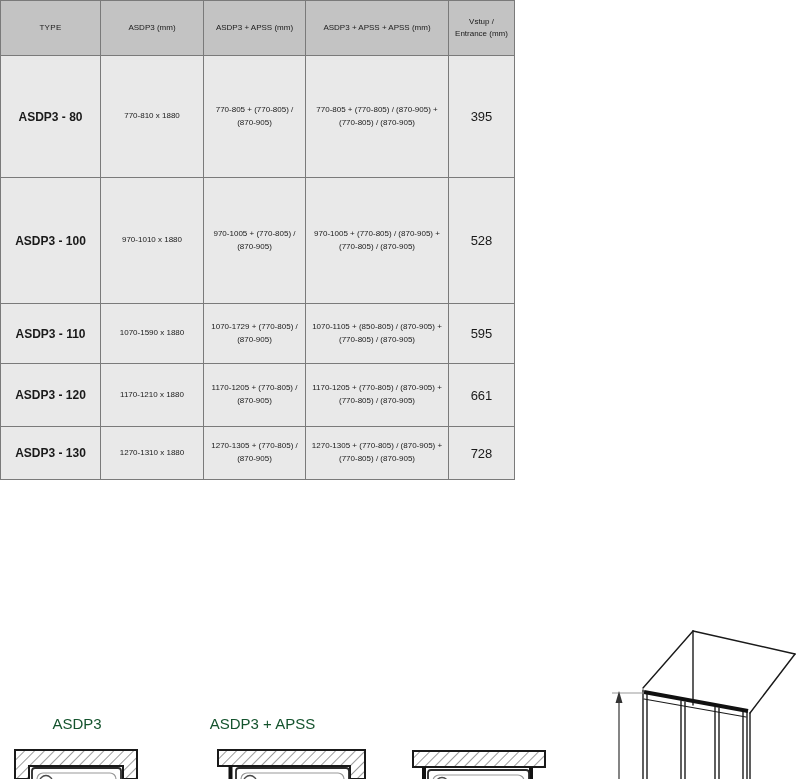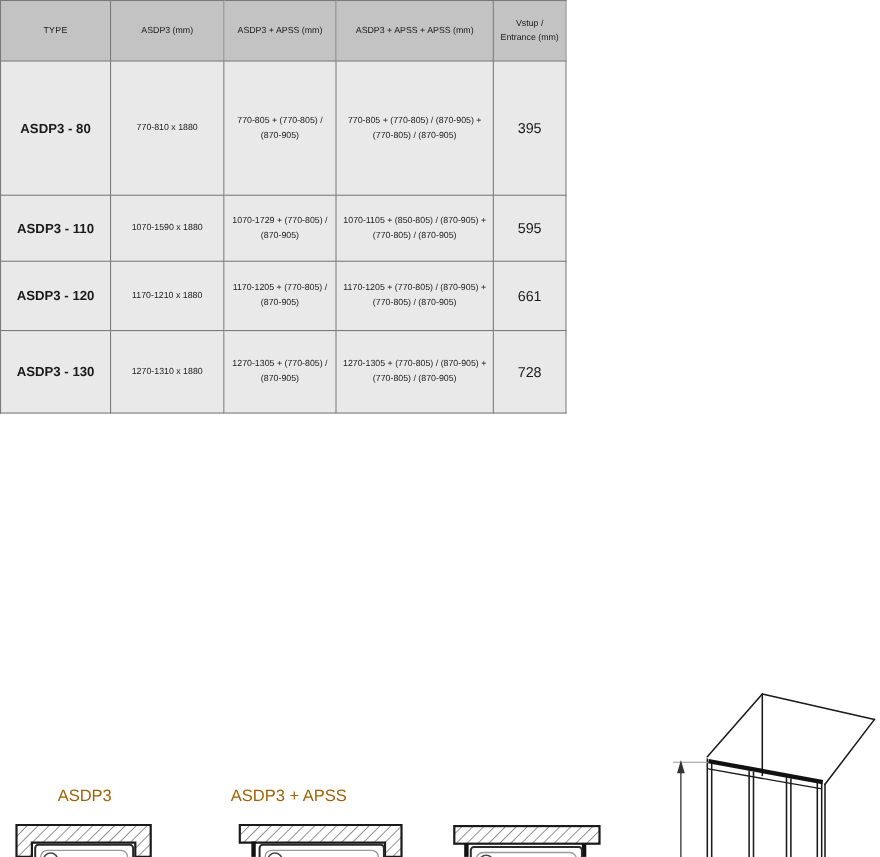--- a/index.html
+++ b/index.html
@@ -17,24 +17,24 @@
   }
   table.spec th{background:#c3c3c3;font-weight:normal;font-size:8px;color:#1a1a1a;line-height:1.5;}
   th.h-type{font-size:12.5px;letter-spacing:0.3px;margin-top:16px;}
   td{background:#e9e9e9;}
   td.c-type{font-weight:bold;font-size:12px;}
   td.c-data{font-size:8px;line-height:1.6;}
   td.c-wide{padding:2px 7px;}
   td.c-entrance{font-size:13px;}
   tr.hrow{height:55px;}
   tr.r0{height:122px;} tr.r1{height:126px;} tr.r2{height:126px;}
-  tr.r3{height:60px;}  tr.r4{height:63px;}  tr.r5{height:75px;margin-top:44px;}
+  tr.r3{height:60px;}  tr.r4{height:63px;}  tr.r5{height:53px;margin-top:44px;}
   
   .diag-label{
-    position:absolute;top:715px;font-size:15px;color:#a16207;text-align:center;white-space:nowrap;
+    position:absolute;top:715px;font-size:15px;color:#14532d;text-align:center;white-space:nowrap;
   }
   .diag-svg{position:absolute;display:block;}
 </style>
 </head>
 <body>
 
 <div class="canvas">
 
   <table class="spec">
     <colgroup>
@@ -51,20 +51,27 @@
       <th>ASDP3 + APSS (mm)</th>
       <th>ASDP3 + APSS + APSS (mm)</th>
       <th>Vstup / Entrance (mm)</th>
     </tr>
     <tr class="r0">
       <td class="c-type">ASDP3 - 80</td>
       <td class="c-data">770-810 x 1880</td>
       <td class="c-data">770-805 + (770-805) / (870-905)</td>
       <td class="c-data c-wide">770-805 + (770-805) / (870-905) + (770-805) / (870-905)</td>
       <td class="c-entrance">395</td>
+    </tr>
+    <tr class="r2">
+      <td class="c-type">ASDP3 - 100</td>
+      <td class="c-data">970-1010 x 1880</td>
+      <td class="c-data">970-1005 + (770-805) / (870-905)</td>
+      <td class="c-data c-wide">970-1005 + (770-805) / (870-905) + (770-805) / (870-905)</td>
+      <td class="c-entrance">528</td>
     </tr>
     <tr class="r3">
       <td class="c-type">ASDP3 - 110</td>
       <td class="c-data">1070-1590 x 1880</td>
       <td class="c-data">1070-1729 + (770-805) / (870-905)</td>
       <td class="c-data c-wide">1070-1105 + (850-805) / (870-905) + (770-805) / (870-905)</td>
       <td class="c-entrance">595</td>
     </tr>
     <tr class="r4">
       <td class="c-type">ASDP3 - 120</td>

